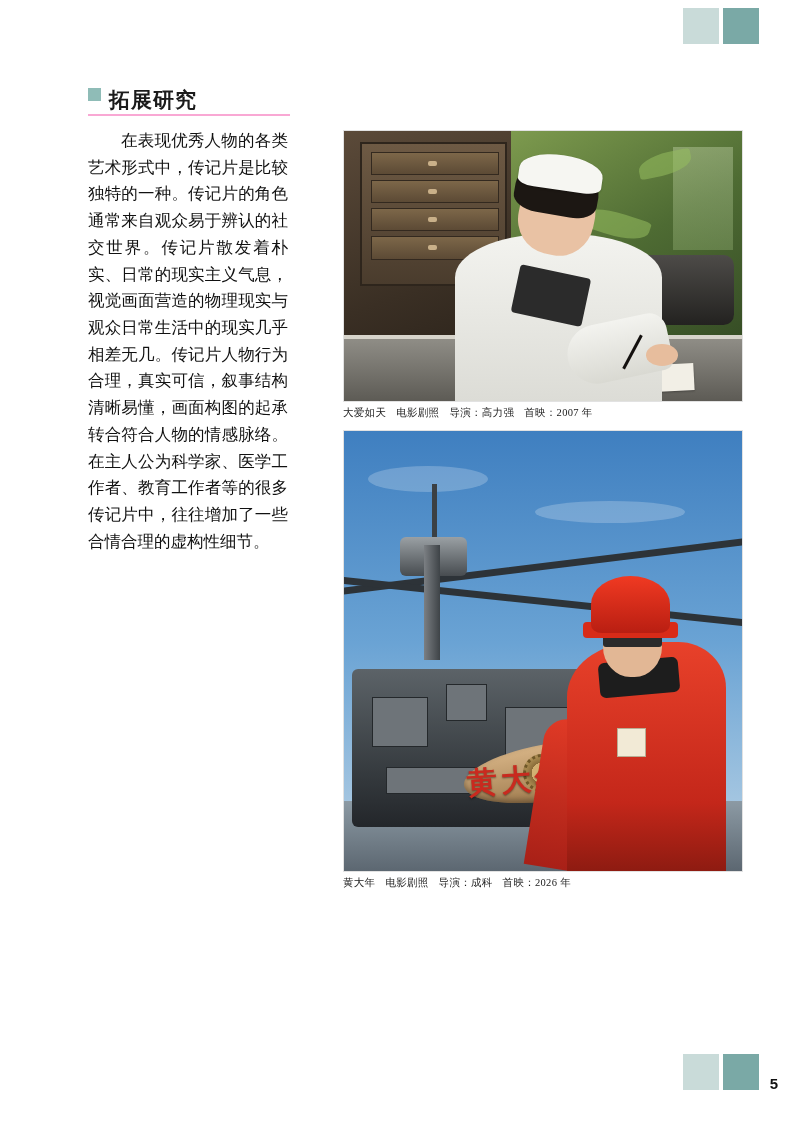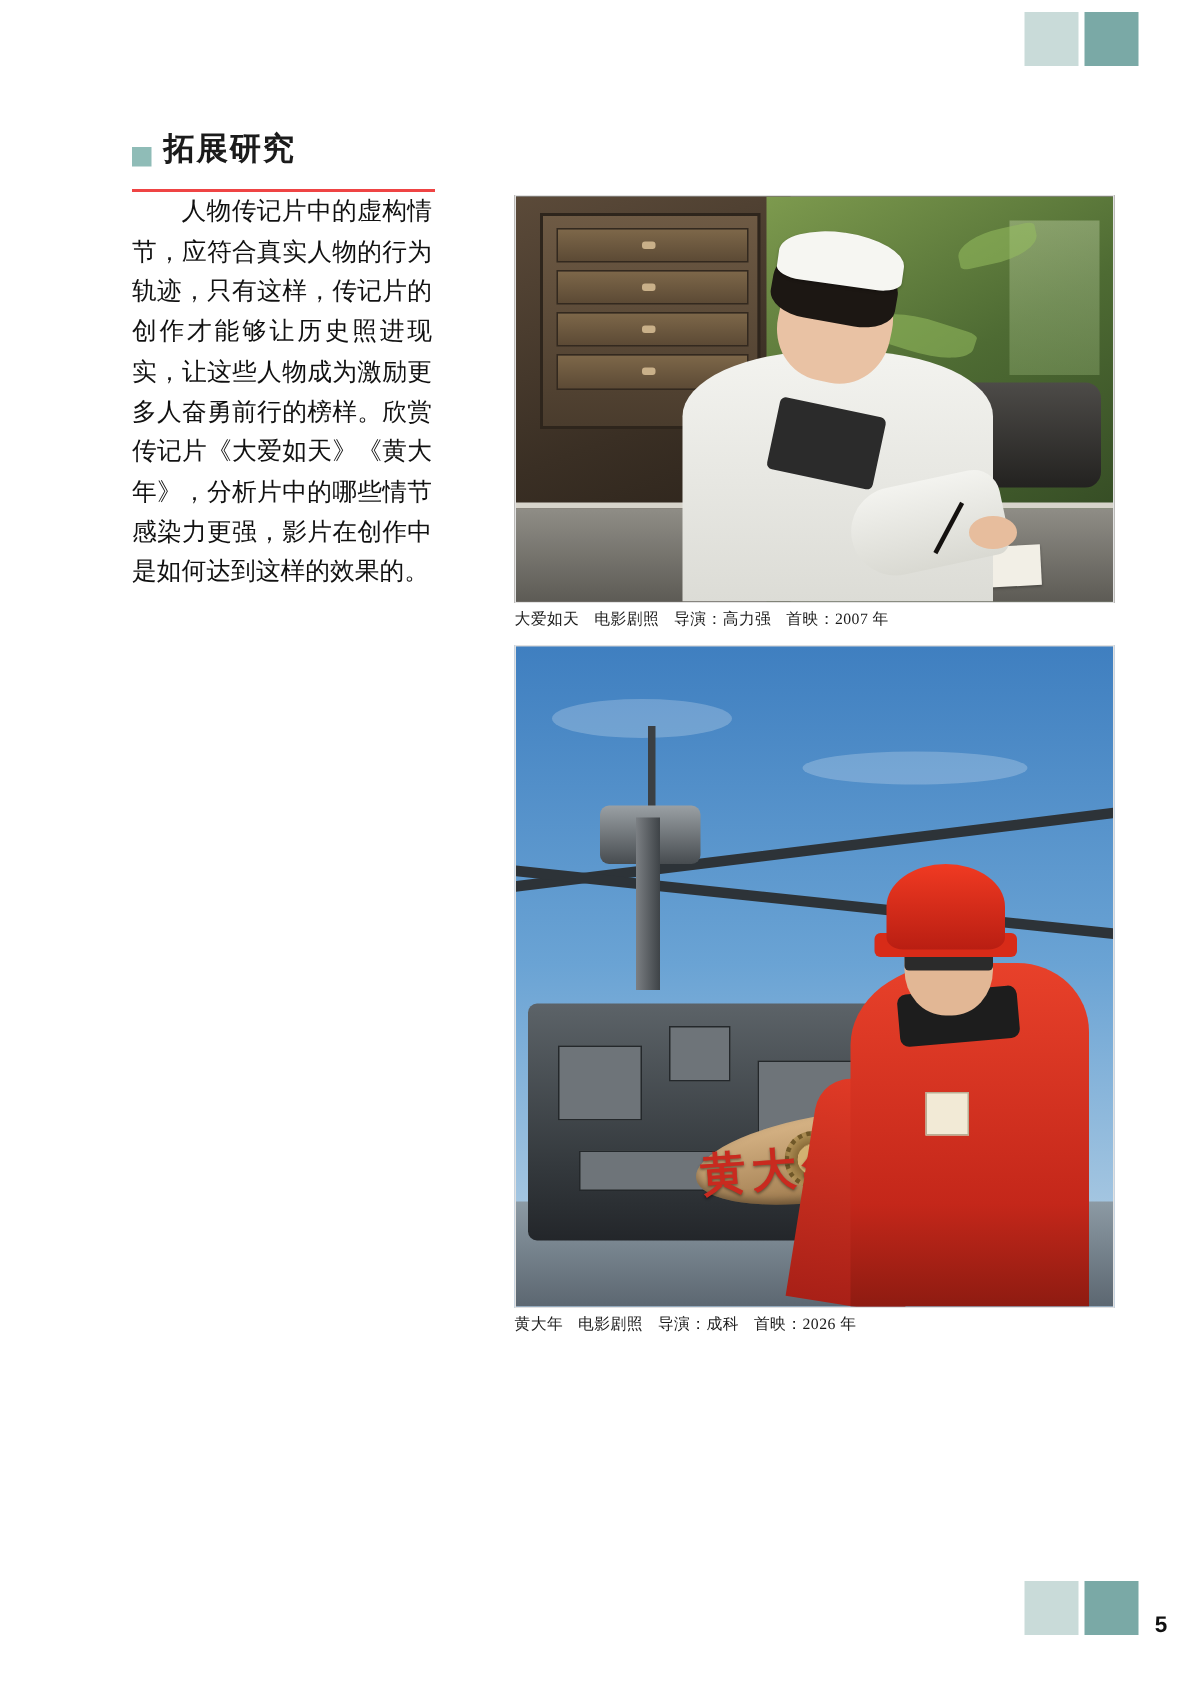--- a/index.html
+++ b/index.html
@@ -59,24 +59,24 @@
 
   
   .heading-wrap {
     position: absolute;
     left: 88px;
     top: 88px;
     width: 202px;
   }
   .heading-row {
     display: flex;
-    align-items: flex-end;
+    align-items: flex-start;
     gap: 8px;
-    padding-bottom: 15px;
-    border-bottom: 2px solid #ef4444;
+    padding-bottom: 3px;
+    border-bottom: 2px solid #f9a8d4;
   }
   .heading-mark {
     width: 13px;
     height: 13px;
     background: #8fbcb7;
     flex: 0 0 auto;
   }
   .heading-text {
     font-family: "Liberation Sans", sans-serif;
     font-size: 21px;
@@ -334,21 +334,21 @@
   </div>
 
   <div class="heading-wrap">
     <div class="heading-row">
       <div class="heading-mark"></div>
       <div class="heading-text">拓展研究</div>
     </div>
   </div>
 
   <div class="col-text">
-    <p>人物传记片中的虚构情节，应符合真实人物的行为轨迹，只有这样，传记片的创作才能够让历史照进现实，让这些人物成为激励更多人奋勇前行的榜样。欣赏传记片《大爱如天》《黄大年》，分析片中的哪些情节感染力更强，影片在创作中是如何达到这样的效果的。</p>
+    <p>在表现优秀人物的各类艺术形式中，传记片是比较独特的一种。传记片的角色通常来自观众易于辨认的社交世界。传记片散发着朴实、日常的现实主义气息，视觉画面营造的物理现实与观众日常生活中的现实几乎相差无几。传记片人物行为合理，真实可信，叙事结构清晰易懂，画面构图的起承转合符合人物的情感脉络。在主人公为科学家、医学工作者、教育工作者等的很多传记片中，往往增加了一些合情合理的虚构性细节。</p>
   </div>
 
   <div class="col-figs">
 
     <div class="fig">
       <div class="photo photo-1">
         <div class="p1-bg-left"></div>
         <div class="p1-cabinet">
           <div class="drawer" style="top:6%">
               <div class="knob"></div>

